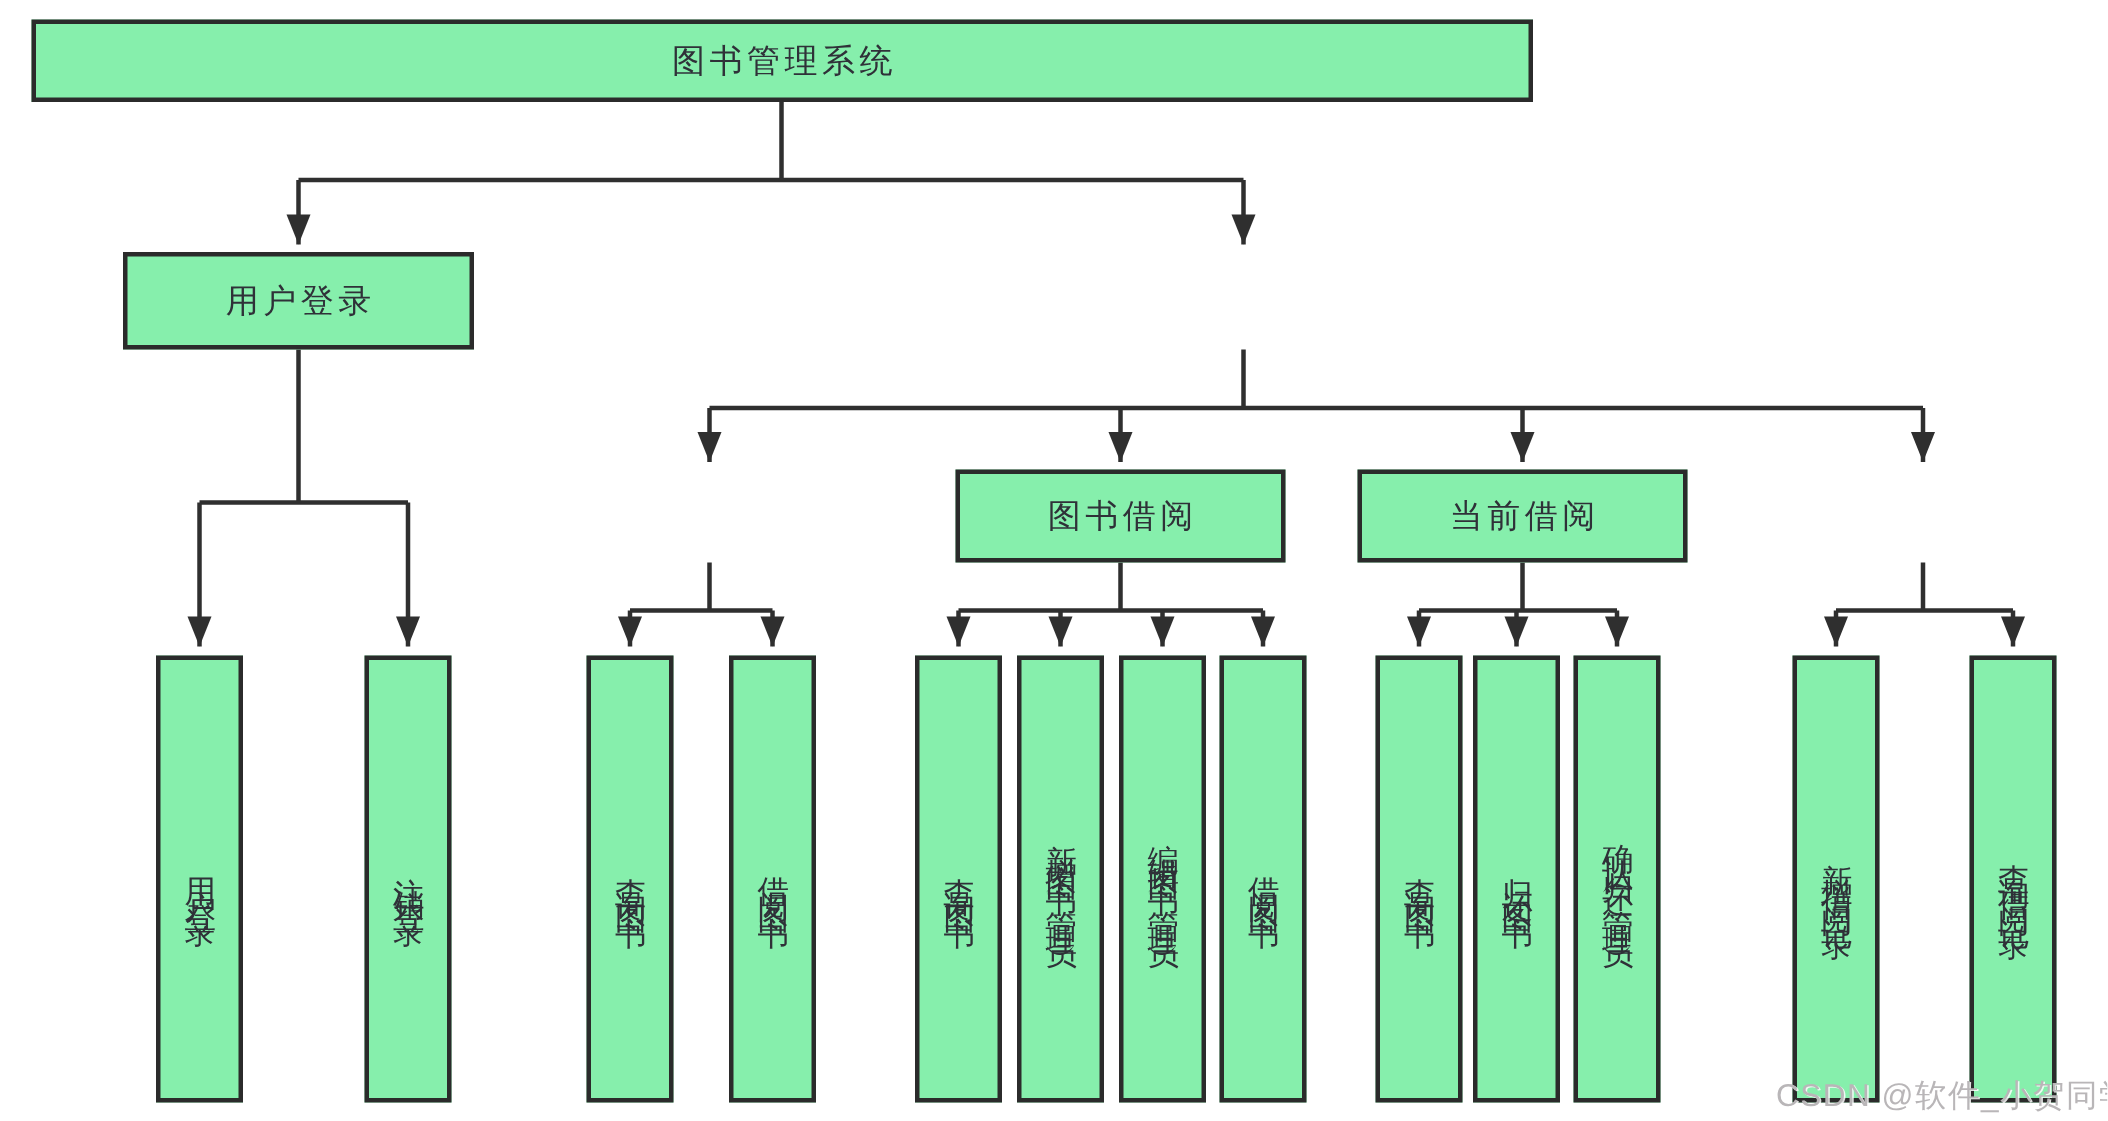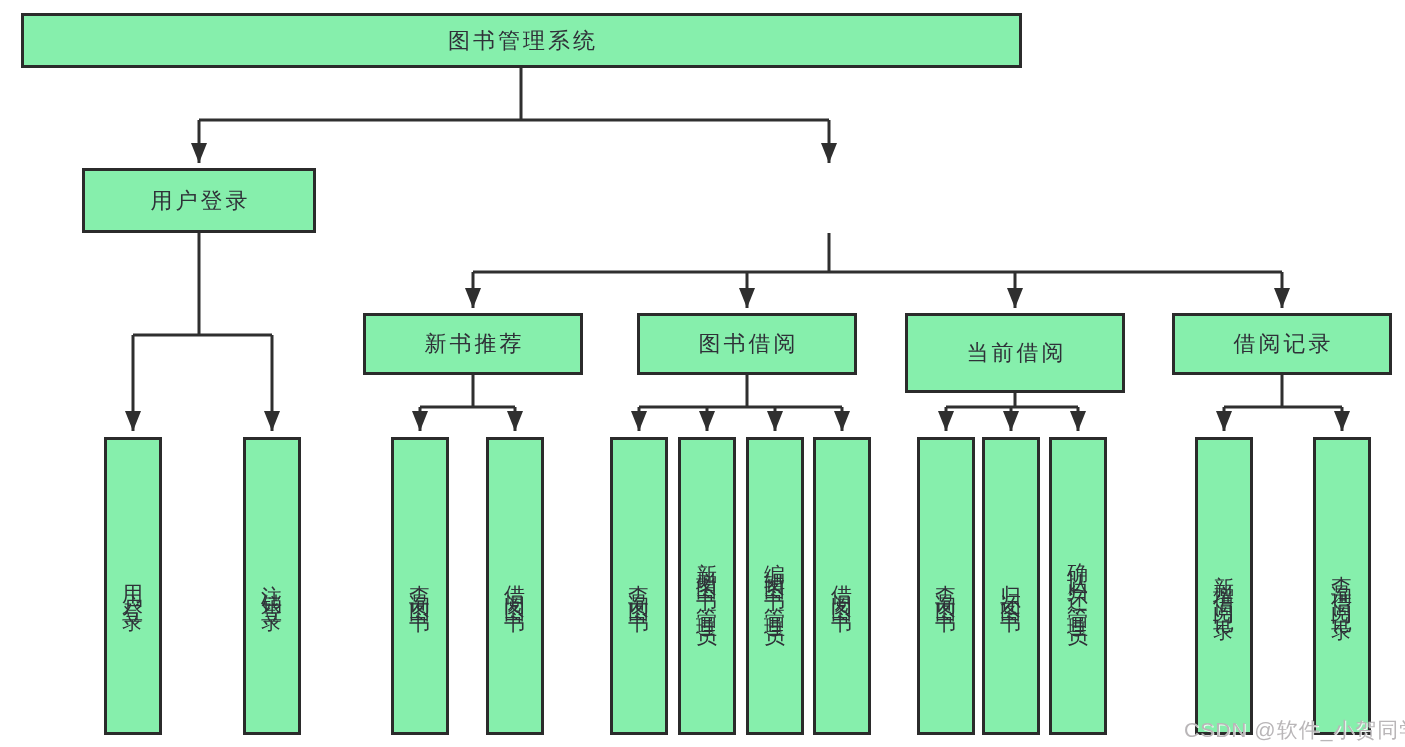--- a/index.html
+++ b/index.html
@@ -114,31 +114,25 @@
   </svg>
 
   <div class="box hbox" style="left:21px; top:13px; width:1001px; height:55px;">
     <span>图书管理系统</span>
   </div>
 
   <div class="box hbox" style="left:82px; top:168px; width:234px; height:65px;">
     <span>用户登录</span>
   </div>
 
-  <div class="box hbox" style="left:363px; top:313px; width:220px; height:62px;">
-    <span>新书推荐</span>
-  </div>
   <div class="box hbox" style="left:637px; top:313px; width:220px; height:62px;justify-content:center;">
     <span>图书借阅</span>
   </div>
-  <div class="box hbox" style="left:905px; top:313px; width:220px; height:80px;">
+  <div class="box hbox" style="left:905px; top:313px; width:220px; height:62px;">
     <span>当前借阅</span>
-  </div>
-  <div class="box hbox" style="left:1172px; top:313px; width:220px; height:62px;">
-    <span>借阅记录</span>
   </div>
 
   <div class="box vbox" style="left:104px; top:437px;">
     <span>用户登录</span>
   </div>
   <div class="box vbox" style="left:243px; top:437px;">
     <span>注销登录</span>
   </div>
 
   <div class="box vbox" style="left:391px; top:437px;">

